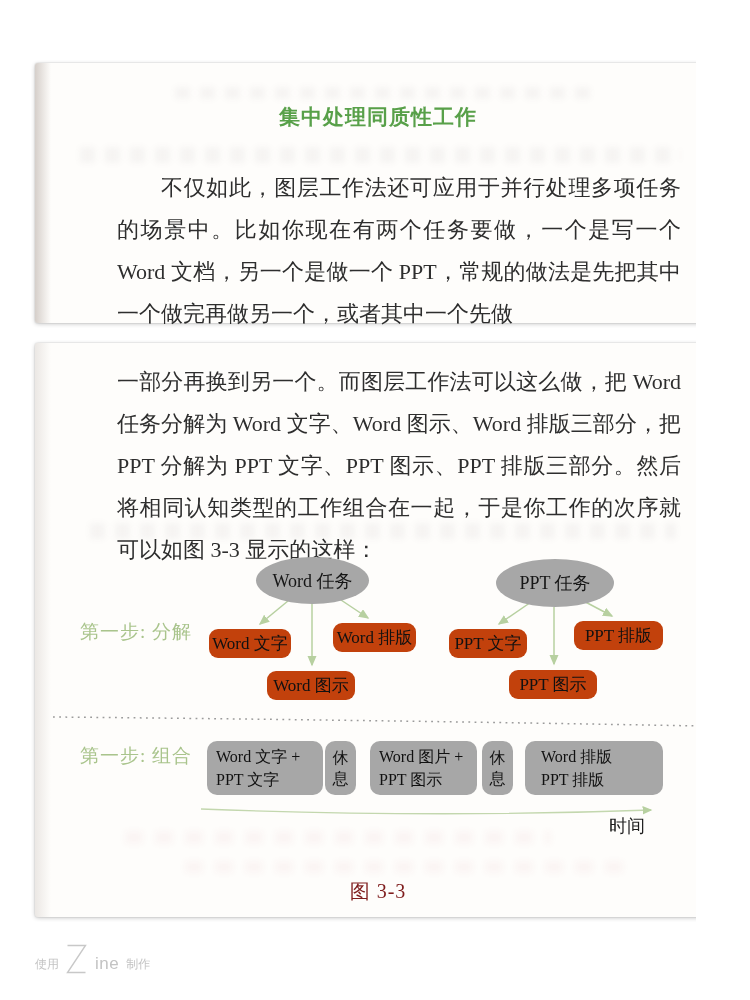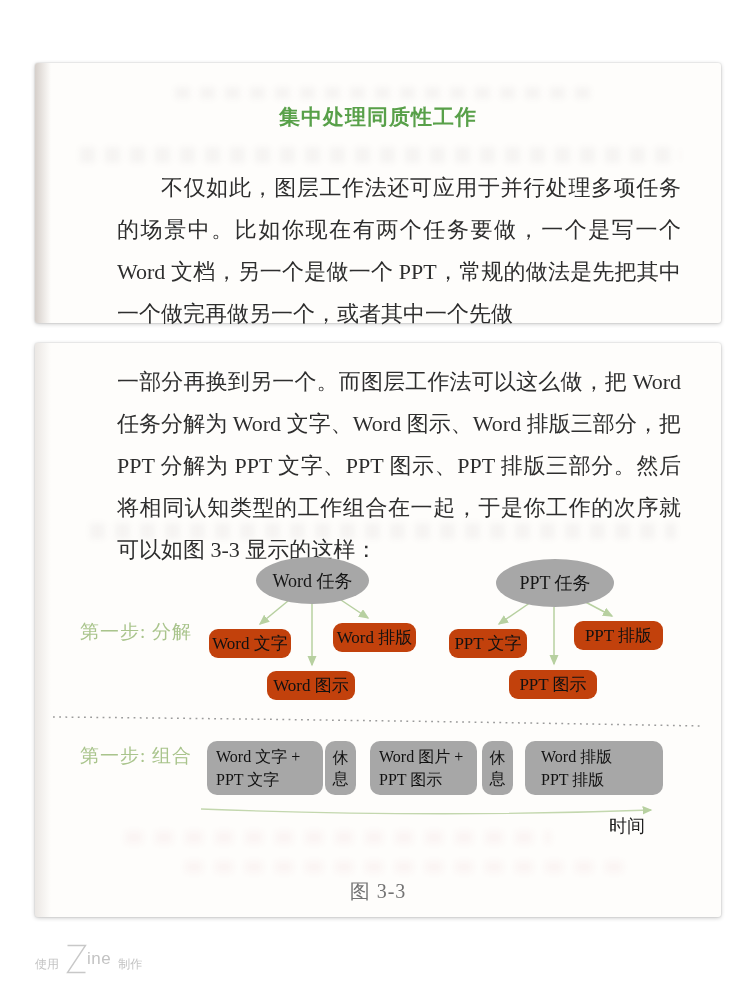--- a/index.html
+++ b/index.html
@@ -1,17 +1,17 @@
 <!DOCTYPE html>
 <html><head>
 <meta charset="utf-8">
 <style>
   html,body{margin:0;padding:0;background:#ffffff;}
   #page{position:relative;width:696px;height:1000px;background:#ffffff;overflow:hidden;
-        font-family:"Liberation Serif","DejaVu Serif",serif;padding-left:37px;}
+        font-family:"Liberation Serif","DejaVu Serif",serif;}
   .card{position:absolute;left:35px;width:686px;background:#fefdfb;border-radius:3px;
         box-shadow:0 1px 4px rgba(0,0,0,.22), 0 0 0 1px rgba(0,0,0,.04);}
   .card .gutter{position:absolute;top:0;bottom:0;left:0;width:16px;border-radius:3px 0 0 3px;
         background:linear-gradient(90deg,rgba(120,100,88,.30),rgba(120,100,88,0));pointer-events:none;}
   #card2 .gutter{background:linear-gradient(90deg,rgba(120,100,88,.14),rgba(120,100,88,0));}
   #card1{top:63px;height:260px;}
   #card2{top:343px;height:574px;}
 
   .title{position:absolute;top:40px;left:0;right:0;text-align:center;
          font-size:21px;font-weight:bold;letter-spacing:1px;color:#58a049;}
@@ -26,33 +26,33 @@
   .gbox{position:absolute;background:#c2410c;border-radius:9px;display:flex;
         align-items:center;justify-content:center;font-size:17px;color:#111;}
   .seqbox{position:absolute;top:398px;height:54px;background:#a7a7a7;border-radius:10px;
           font-size:16px;line-height:23px;color:#111;white-space:pre-line;
           display:flex;align-items:center;}
   .seqbox.text-l{padding-left:9px;}
   .seqbox.rest{justify-content:center;text-align:center;line-height:21px;}
   .step{position:absolute;left:45px;font-size:19px;letter-spacing:1px;color:#a9c48c;}
   .time-label{position:absolute;left:574px;top:471px;font-size:18px;color:#1d1d1d;}
   .caption{position:absolute;top:535px;left:0;right:0;text-align:center;
-           font-size:20px;color:#737373;letter-spacing:1px;}
+           font-size:20px;color:#7f1d1d;letter-spacing:1px;}
   svg.overlay{position:absolute;left:0;top:0;pointer-events:none;}
 
   
   .ghost{position:absolute;filter:blur(3px);opacity:.45;pointer-events:none;
          background:repeating-linear-gradient(90deg,rgba(140,128,134,.16) 0 15px,rgba(140,128,134,0) 15px 25px);}
   .ghost.pink{background:repeating-linear-gradient(90deg,rgba(205,130,140,.14) 0 18px,rgba(205,130,140,0) 18px 30px);}
 
   
   .footer{position:absolute;left:35px;top:944px;display:flex;align-items:flex-end;
           gap:7px;color:#c3c3c3;font-family:"Liberation Sans","DejaVu Sans",sans-serif;}
   .footer .small{font-size:12px;line-height:14px;padding-bottom:3px;}
-  .footer .brand{display:flex;align-items:center;}
+  .footer .brand{display:flex;align-items:flex-end;gap:8px;}
   .footer .brand-rest{font-size:17px;line-height:18px;letter-spacing:.5px;padding-bottom:1px;}
 </style>
 </head>
 <body>
 
 <div id="page">
 
   <div class="card" id="card1">
     <div class="gutter"></div>
     <div class="ghost" style="top:24px;left:140px;right:130px;height:12px;"></div>

